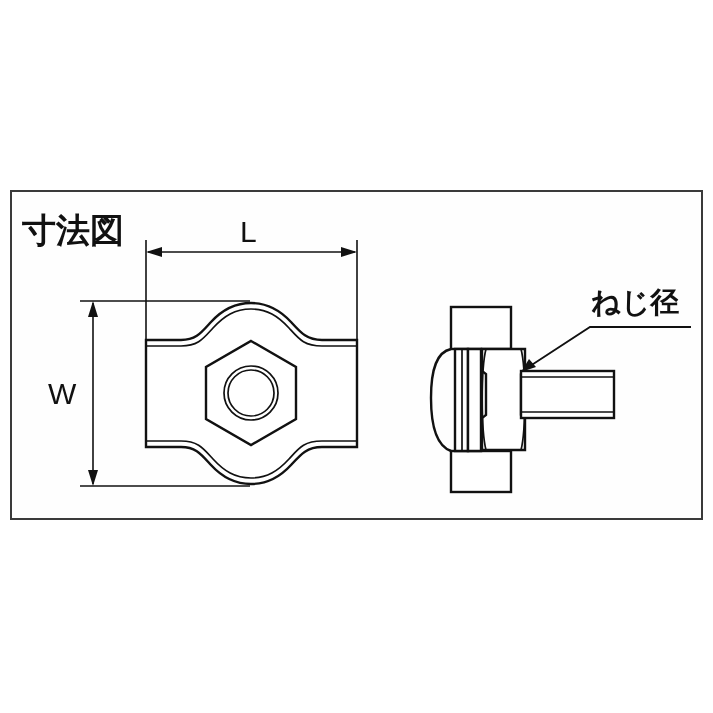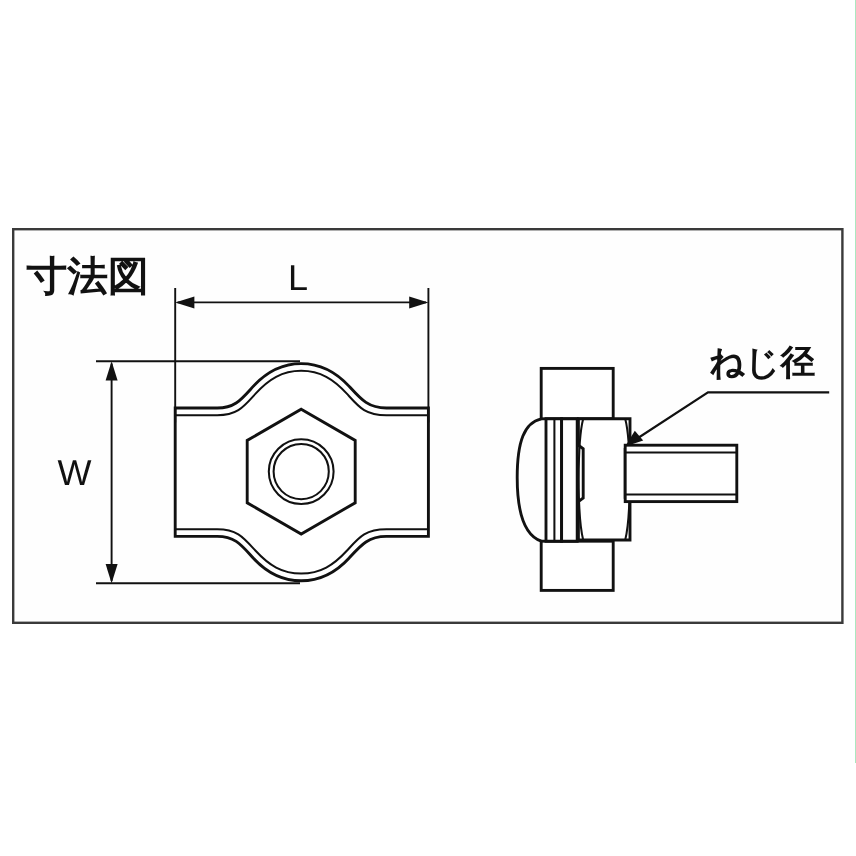--- a/index.html
+++ b/index.html
@@ -13,21 +13,21 @@
     font-family: "Liberation Sans", "DejaVu Sans", sans-serif;
     overflow: hidden;
     position: relative;
   }
   #canvas-root {
     position: absolute;
     left: 0;
     top: 0;
     width: 713px;
     height: 713px;
-    background: #22c55e;
+    background: #737373;
   }
   #drawing-svg {
     display: block;
     width: 713px;
     height: 713px;
   }
   .frame-rect {
     fill: #fefefe;
     stroke: #3a3a3a;
     stroke-width: 2;

